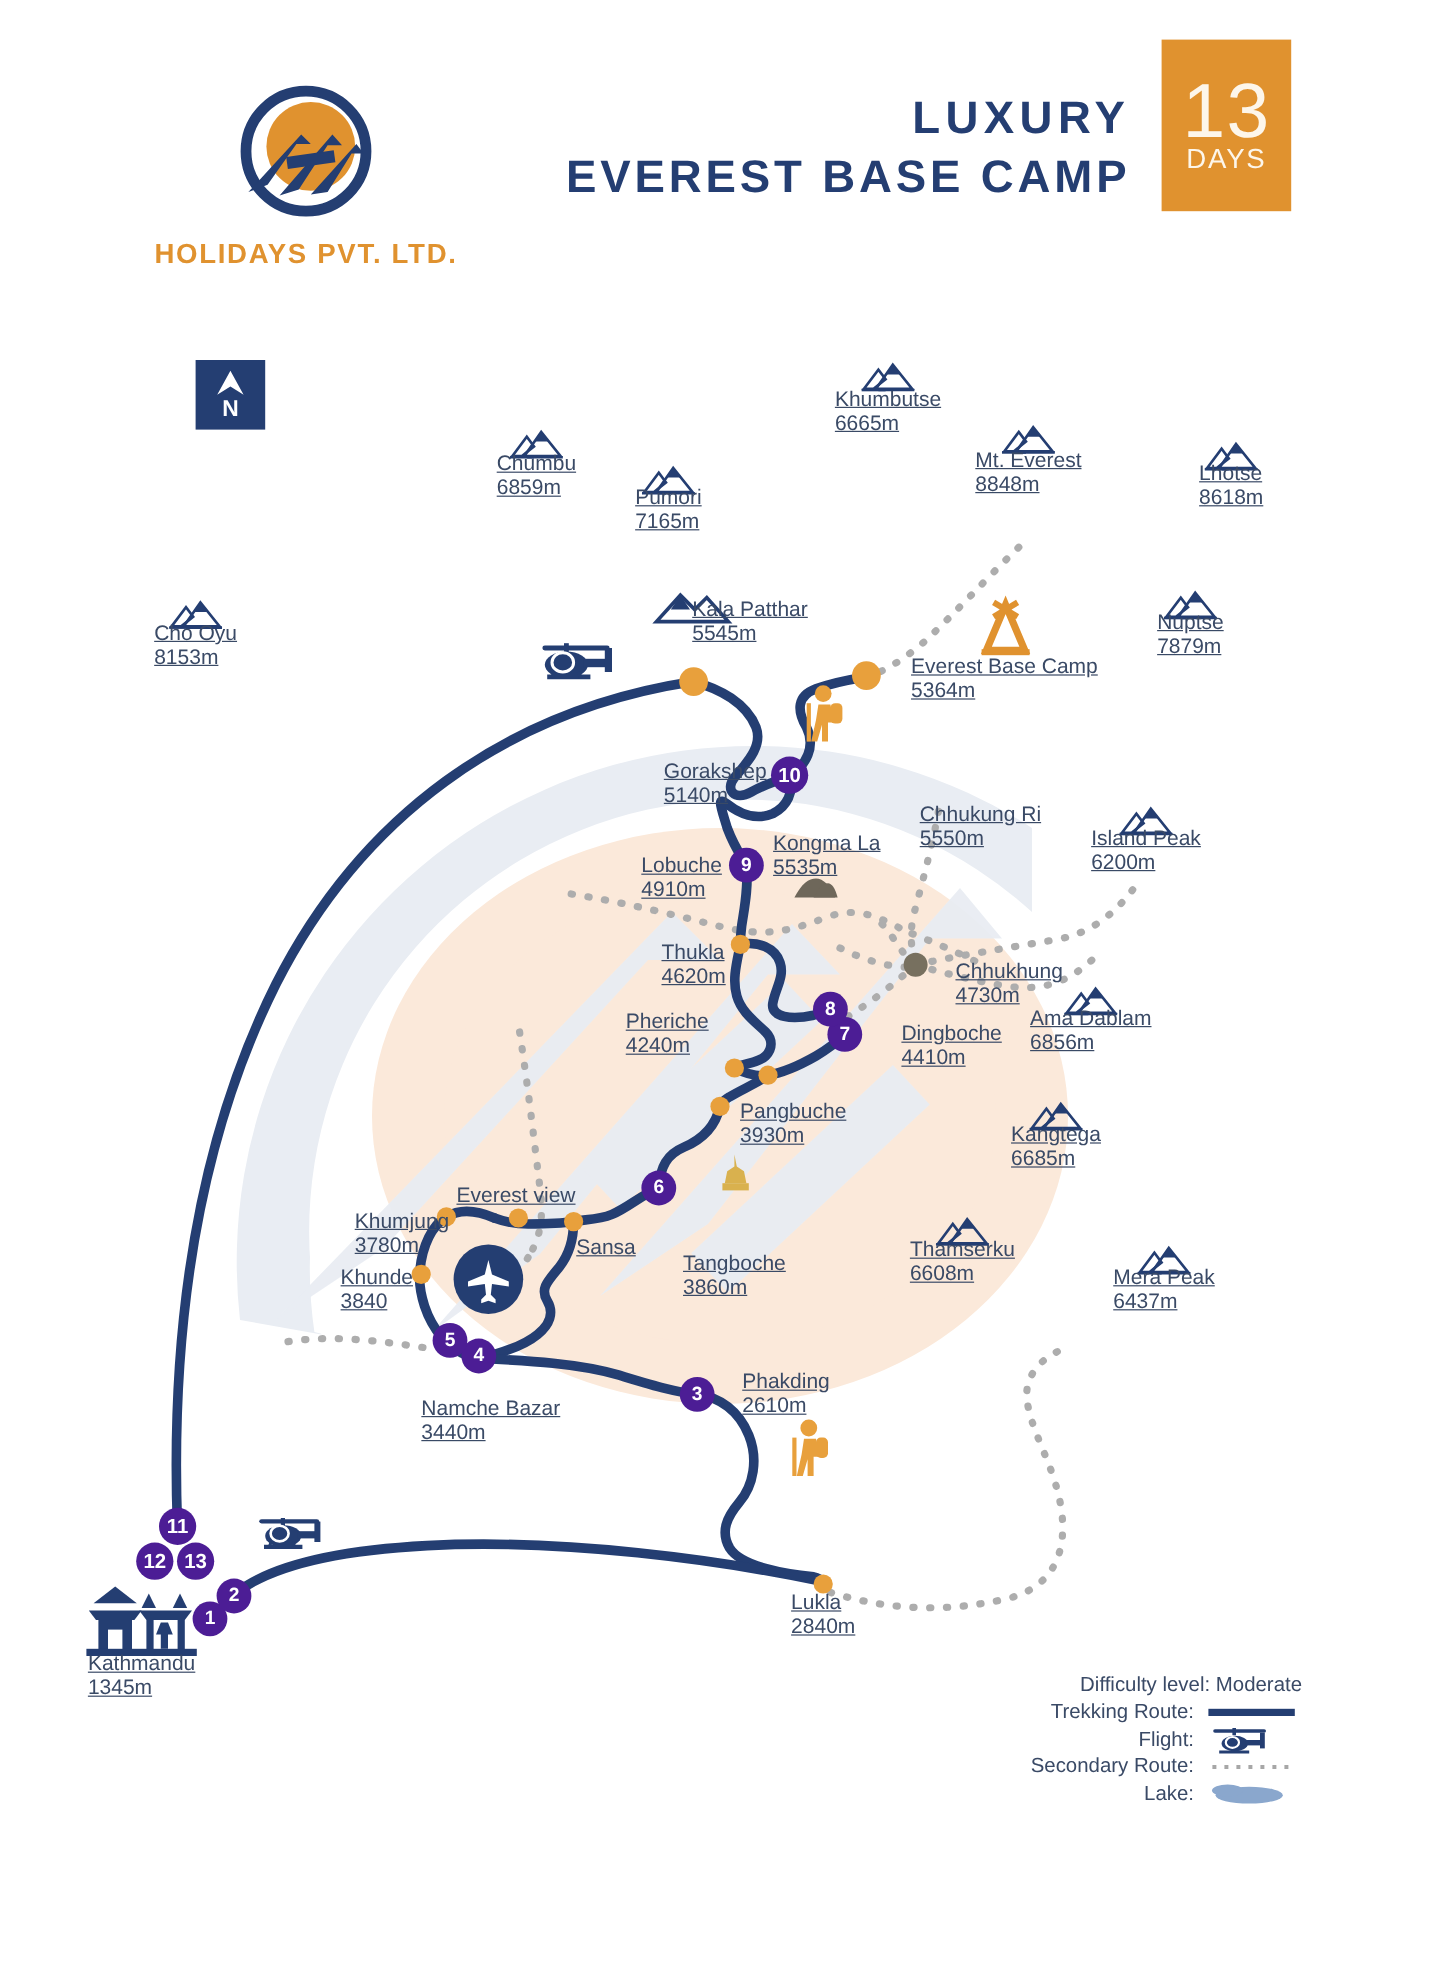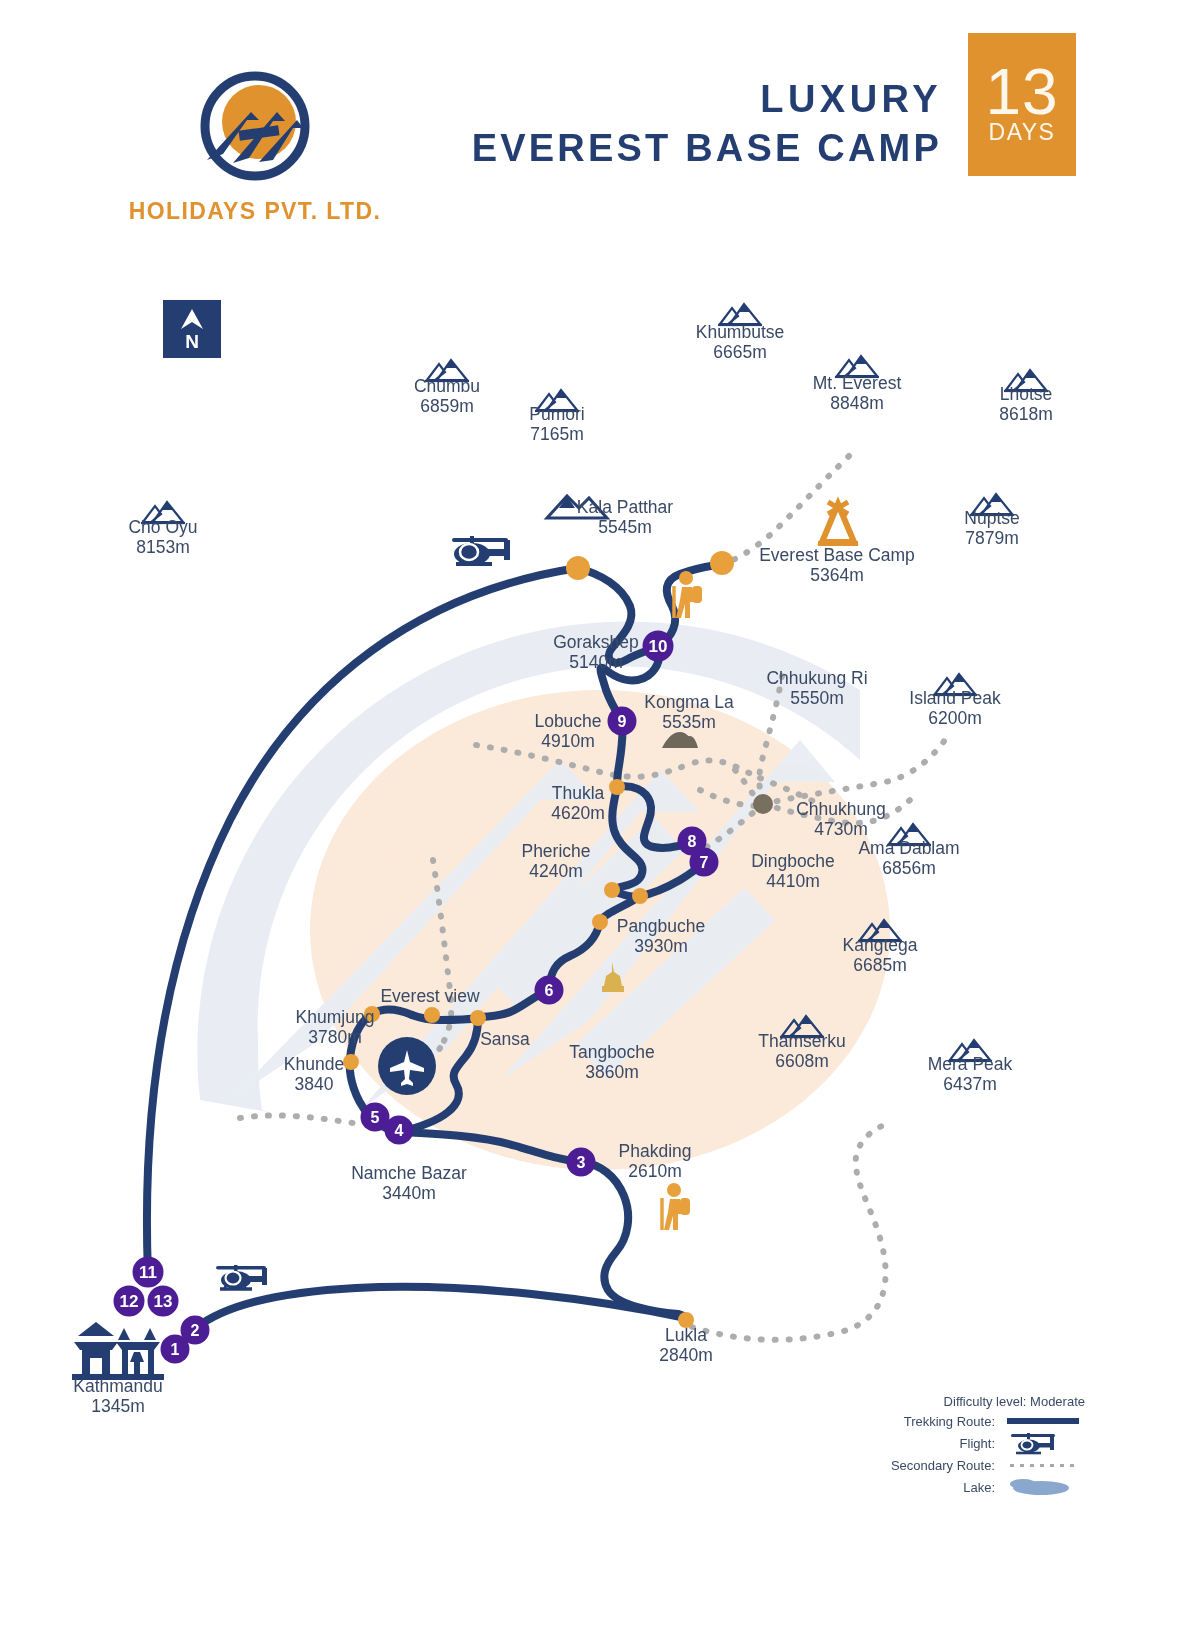--- a/index.html
+++ b/index.html
@@ -65,21 +65,21 @@
   #compass-n { color: #fff; font-size: 19px; font-weight: bold; line-height: 1; margin-top: 1px;}
 
   
   .lbl {
     position: absolute;
     color: #3a4a66;
     font-size: 17.5px;
     line-height: 1.17;
     white-space: nowrap;
   }
-  .lbl.c { text-align: center; transform: translateX(-50%); }
+  .lbl.c { text-align: left; transform: translateX(-50%); text-decoration: underline; }
   .lbl .nm { display: block; }
   .lbl .el { display: block; }
 
   
   .dot {
     position: absolute; border-radius: 50%;
     background: #e8a03c;
     transform: translate(-50%,-50%);
   }
   .dot.plain { width: 16px; height: 16px; }
@@ -95,21 +95,21 @@
   .numdot.sm { width: 29px; height: 29px; font-size: 16px; }
   .gdot {
     position:absolute; width:20px; height:20px; border-radius:50%;
     background:#77705f; transform: translate(-50%,-50%);
   }
 
   
   #legend {
     position: absolute; right: 115px; top: 1393px;
     width: 370px;
-    color: #3a4a66; font-size: 13px; line-height: 1.34;
+    color: #3a4a66; font-size: 17px; line-height: 1.34;
   }
   .leg-row { display: flex; align-items: center; justify-content: flex-end; gap: 12px; }
   .leg-text { text-align: right; white-space: nowrap; }
   .leg-art { width: 78px; height: 22px; display:flex; align-items:center; justify-content:flex-start; }
   .leg-line { width: 72px; height: 6px; background: #243e72; }
   .leg-dotted {
     width: 72px; height: 5px;
     background-image: radial-gradient(circle, #a7a7a7 1.9px, transparent 2px);
     background-size: 10px 5px; background-repeat: repeat-x;
   }

